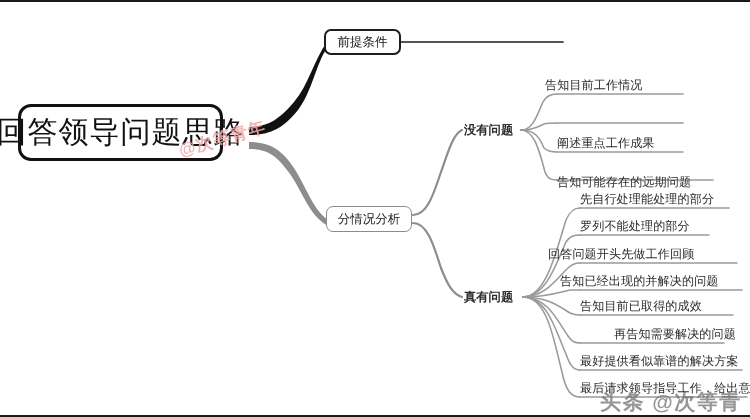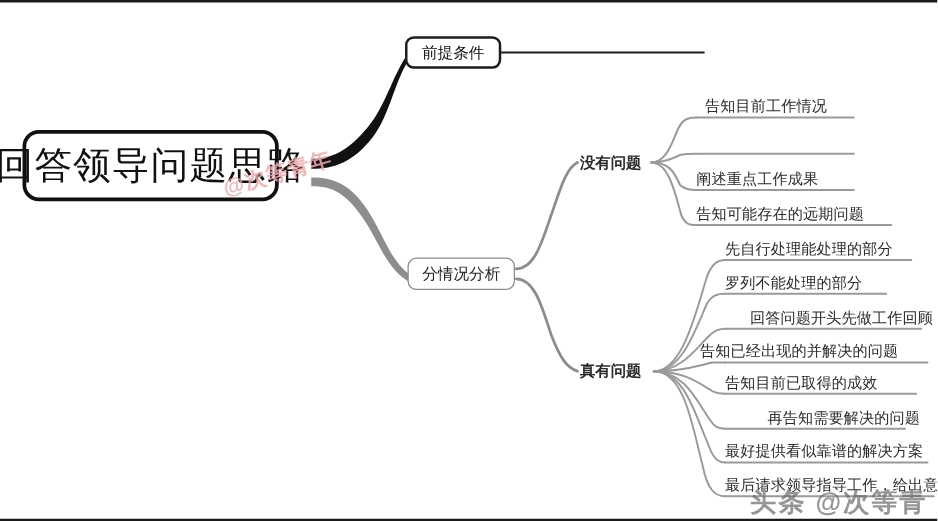--- a/index.html
+++ b/index.html
@@ -192,41 +192,41 @@
 
 
   <div class="node" id="node-analysis">
     <span>分情况分析</span>
   </div>
 
   <div class="plain-node" style="left:464px; top:120px;">
     <span>没有问题</span>
   </div>
 
-  <div class="leaf" style="left:564px; top:75px;">
+  <div class="leaf" style="left:545px; top:75px;">
     <span>告知目前工作情况</span>
   </div>
   <div class="leaf" style="left:557px; top:133px;">
     <span>阐述重点工作成果</span>
   </div>
-  <div class="leaf" style="left:557px; top:161px;">
+  <div class="leaf" style="left:557px; top:172px;">
     <span>告知可能存在的远期问题</span>
   </div>
 
   <div class="plain-node" style="left:464px; top:287px;">
     <span>真有问题</span>
   </div>
 
   <div class="leaf" style="left:580px; top:189px;">
     <span>先自行处理能处理的部分</span>
   </div>
   <div class="leaf" style="left:580px; top:216px;">
     <span>罗列不能处理的部分</span>
   </div>
-  <div class="leaf" style="left:600px; top:244px;">
+  <div class="leaf" style="left:548px; top:244px;">
     <span>回答问题开头先做工作回顾</span>
   </div>
   <div class="leaf" style="left:560px; top:271px;">
     <span>告知已经出现的并解决的问题</span>
   </div>
   <div class="leaf" style="left:580px; top:296px;">
     <span>告知目前已取得的成效</span>
   </div>
   <div class="leaf" style="left:614px; top:324px;">
     <span>再告知需要解决的问题</span>

